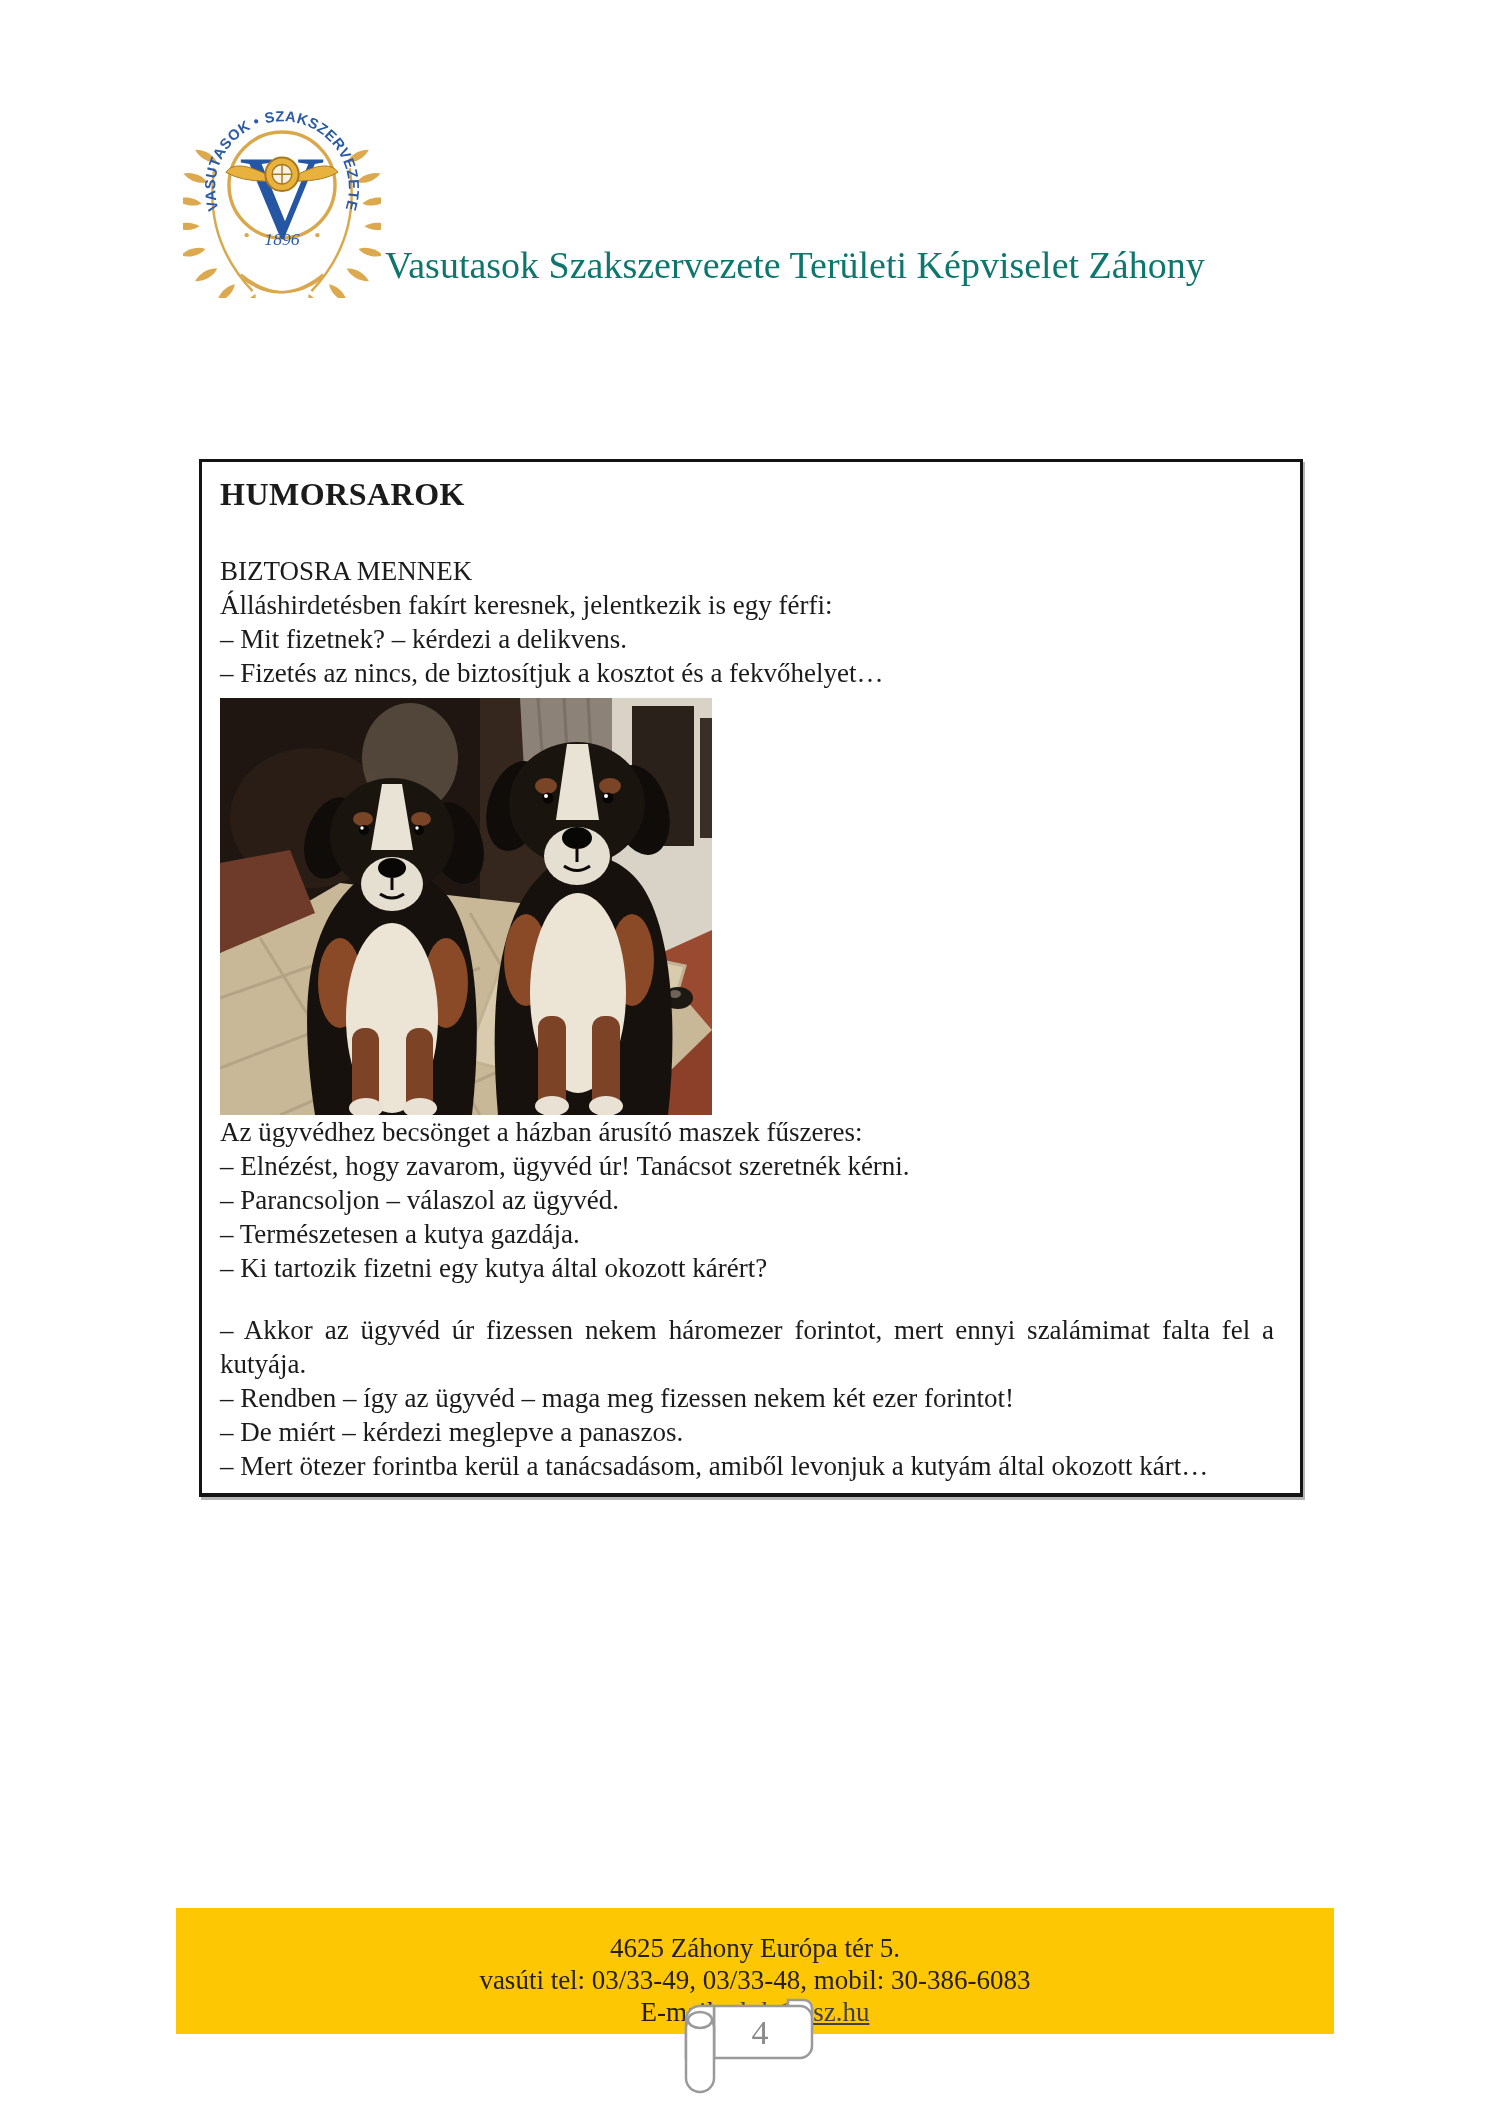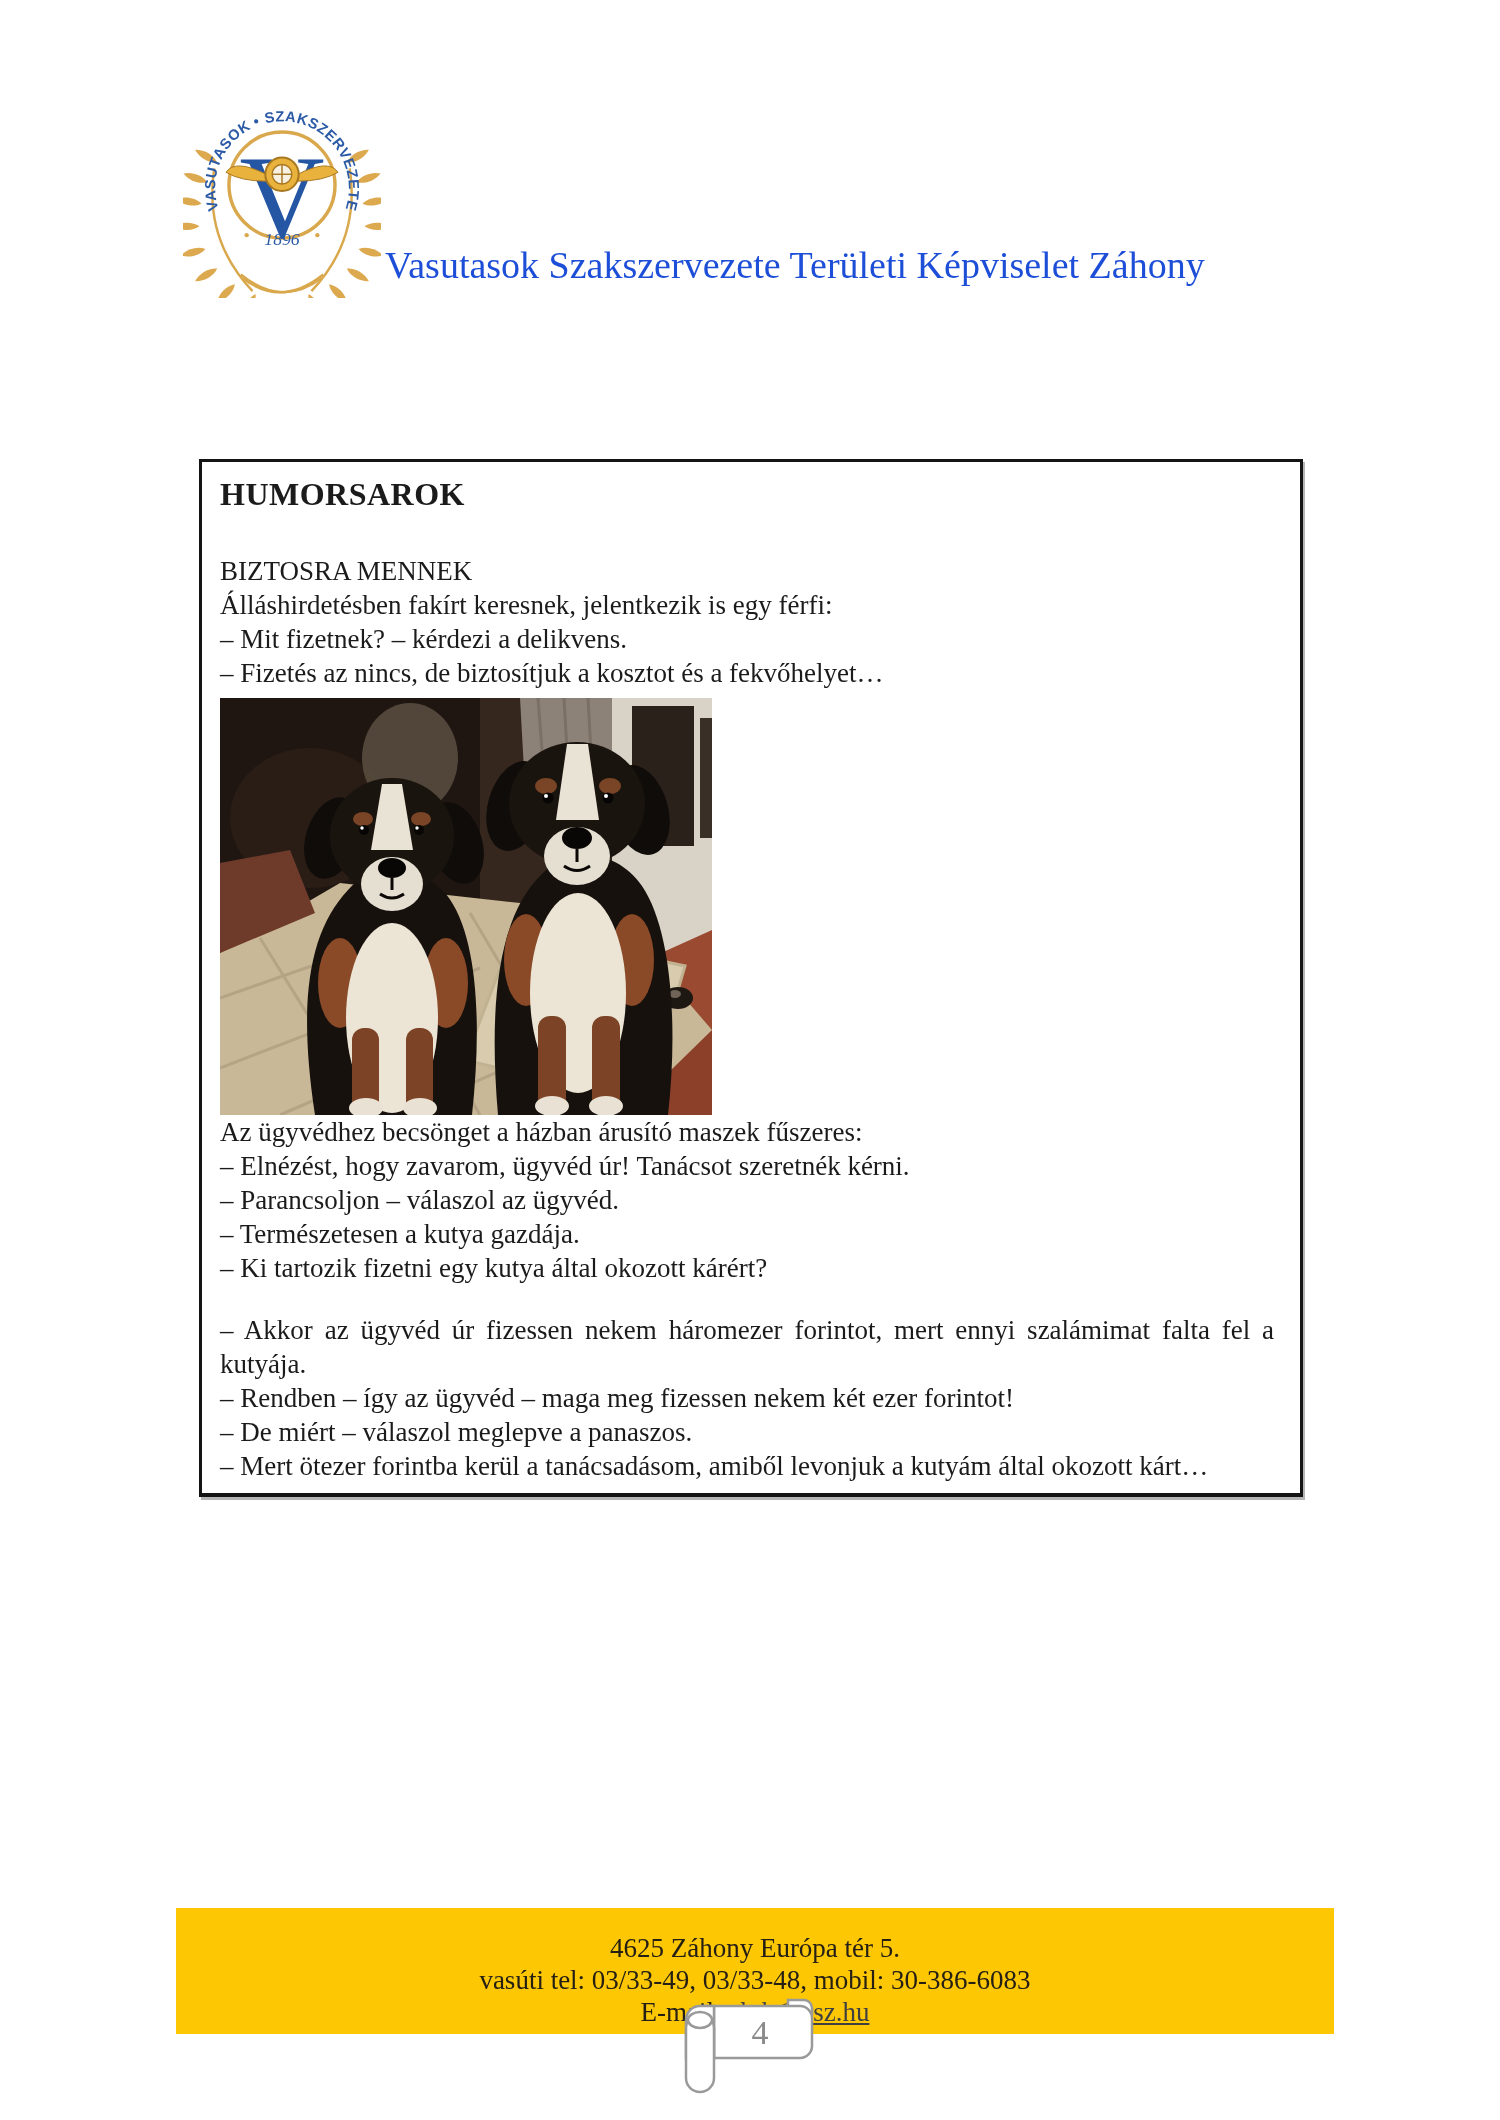--- a/index.html
+++ b/index.html
@@ -4,21 +4,21 @@
 <style>
   html,body{margin:0;padding:0;background:#ffffff;}
   .page{
     position:relative;width:1500px;height:2120px;background:#fff;
     font-family:"Liberation Serif", serif;color:#1b1b1b;overflow:hidden;
   }
   
   .logo{position:absolute;left:183px;top:82px;width:198px;height:216px;}
   .page-title{
     position:absolute;left:385px;top:244px;font-size:38px;line-height:42px;
-    color:#1d4ed8;white-space:nowrap;letter-spacing:0px;
+    color:#0f766e;white-space:nowrap;letter-spacing:0px;
   }
   
   .humor-box{
     position:absolute;left:199px;top:459px;width:1104px;height:1038px;
     box-sizing:border-box;border:3px solid #141414;border-bottom-width:4px;
     padding:6px 26px 0 18px;background:#fff;
     box-shadow:2px 3px 0 rgba(90,90,90,.45);
   }
   .box-heading{font-size:32px;font-weight:bold;line-height:36px;margin-top:8px;letter-spacing:.5px;}
   .joke-title{font-size:27px;line-height:34px;margin-top:42px;}
@@ -187,21 +187,21 @@
     </svg>
 
     <div>
       <div class="joke-line">Az ügyvédhez becsönget a házban árusító maszek fűszeres:</div>
       <div class="joke-line">– Elnézést, hogy zavarom, ügyvéd úr! Tanácsot szeretnék kérni.</div>
       <div class="joke-line">– Parancsoljon – válaszol az ügyvéd.</div>
       <div class="joke-line">– Természetesen a kutya gazdája.</div>
       <div class="joke-line">– Ki tartozik fizetni egy kutya által okozott kárért?</div>
       <div class="joke-line justify">– Akkor az ügyvéd úr fizessen nekem háromezer forintot, mert ennyi szalámimat falta fel a kutyája.</div>
       <div class="joke-line">– Rendben – így az ügyvéd – maga meg fizessen nekem két ezer forintot!</div>
-      <div class="joke-line">– De miért – válaszol meglepve a panaszos.</div>
+      <div class="joke-line">– De miért – kérdezi meglepve a panaszos.</div>
       <div class="joke-line">– Mert ötezer forintba kerül a tanácsadásom, amiből levonjuk a kutyám által okozott kárt…</div>
     </div>
   </div>
 
   <div class="footer-band" id="footerBand" style="background: rgb(253, 199, 4);">
     <div class="footer-line">4625 Záhony Európa tér 5.</div>
     <div class="footer-line">vasúti tel: 03/33-49, 03/33-48, mobil: 30-386-6083</div>
     <div class="footer-line">
       <span>E-mail: </span><a class="email-link" href="#">zhtk@vsz.hu</a>
     </div>

